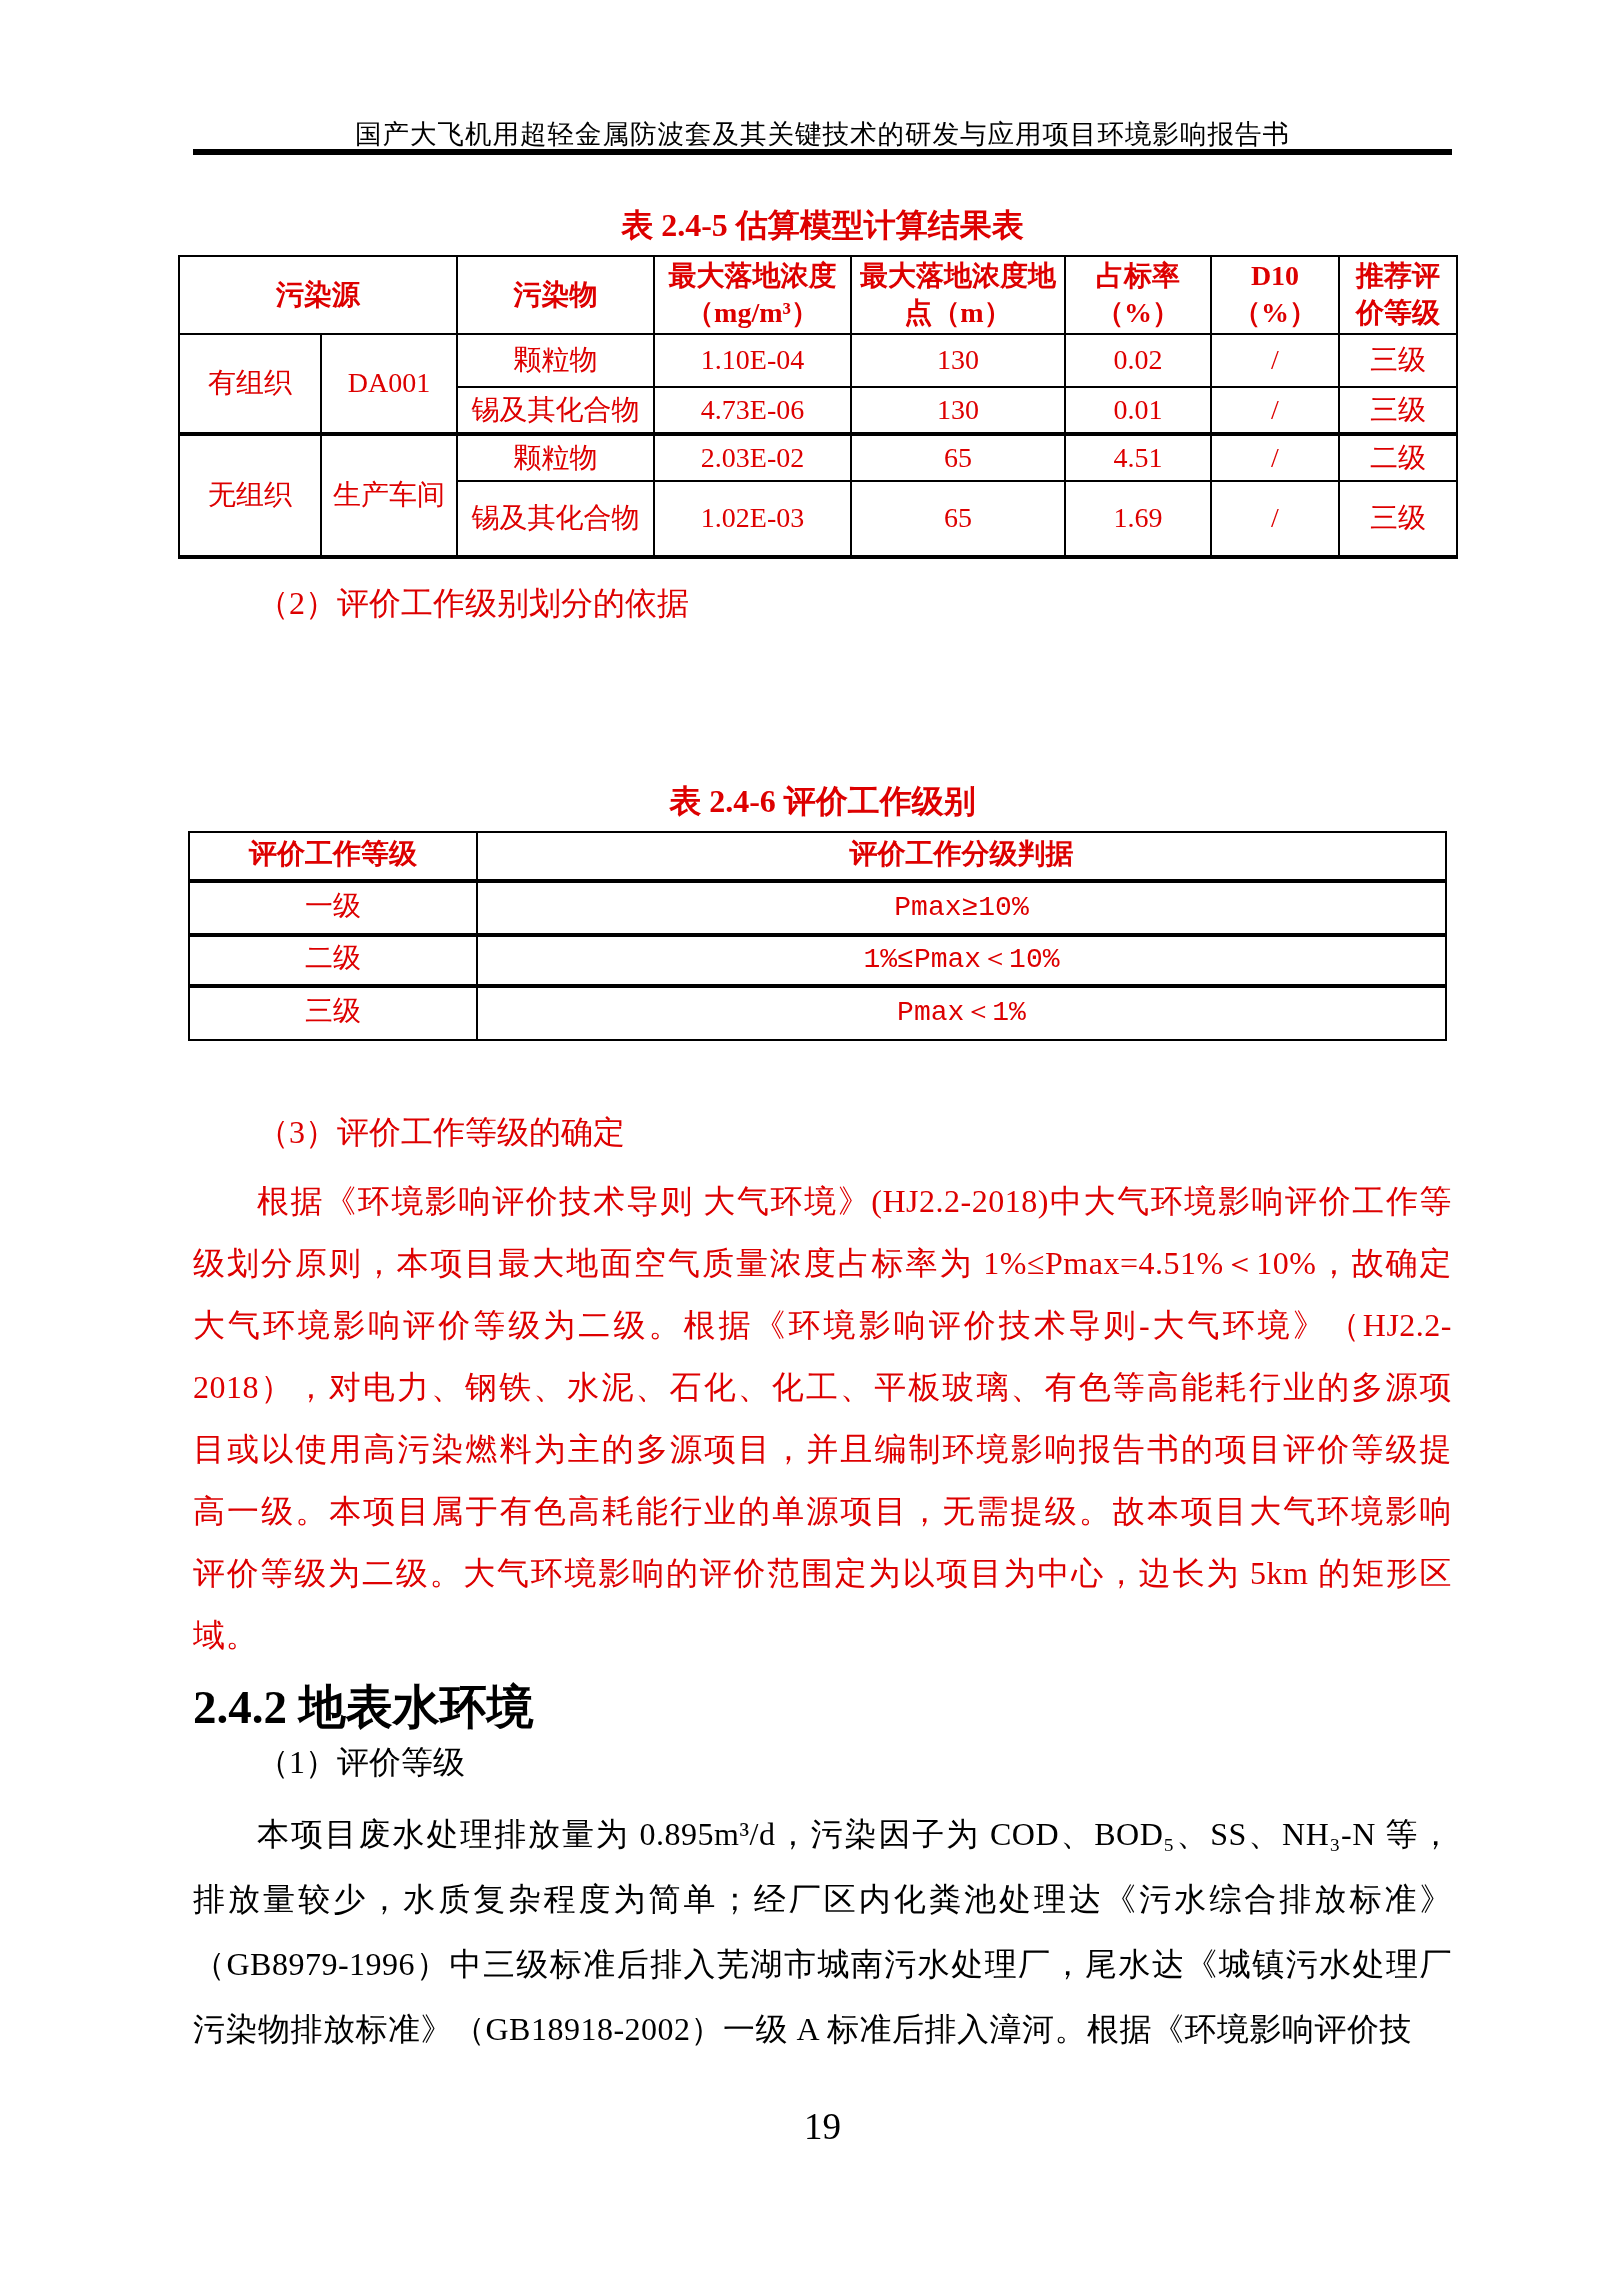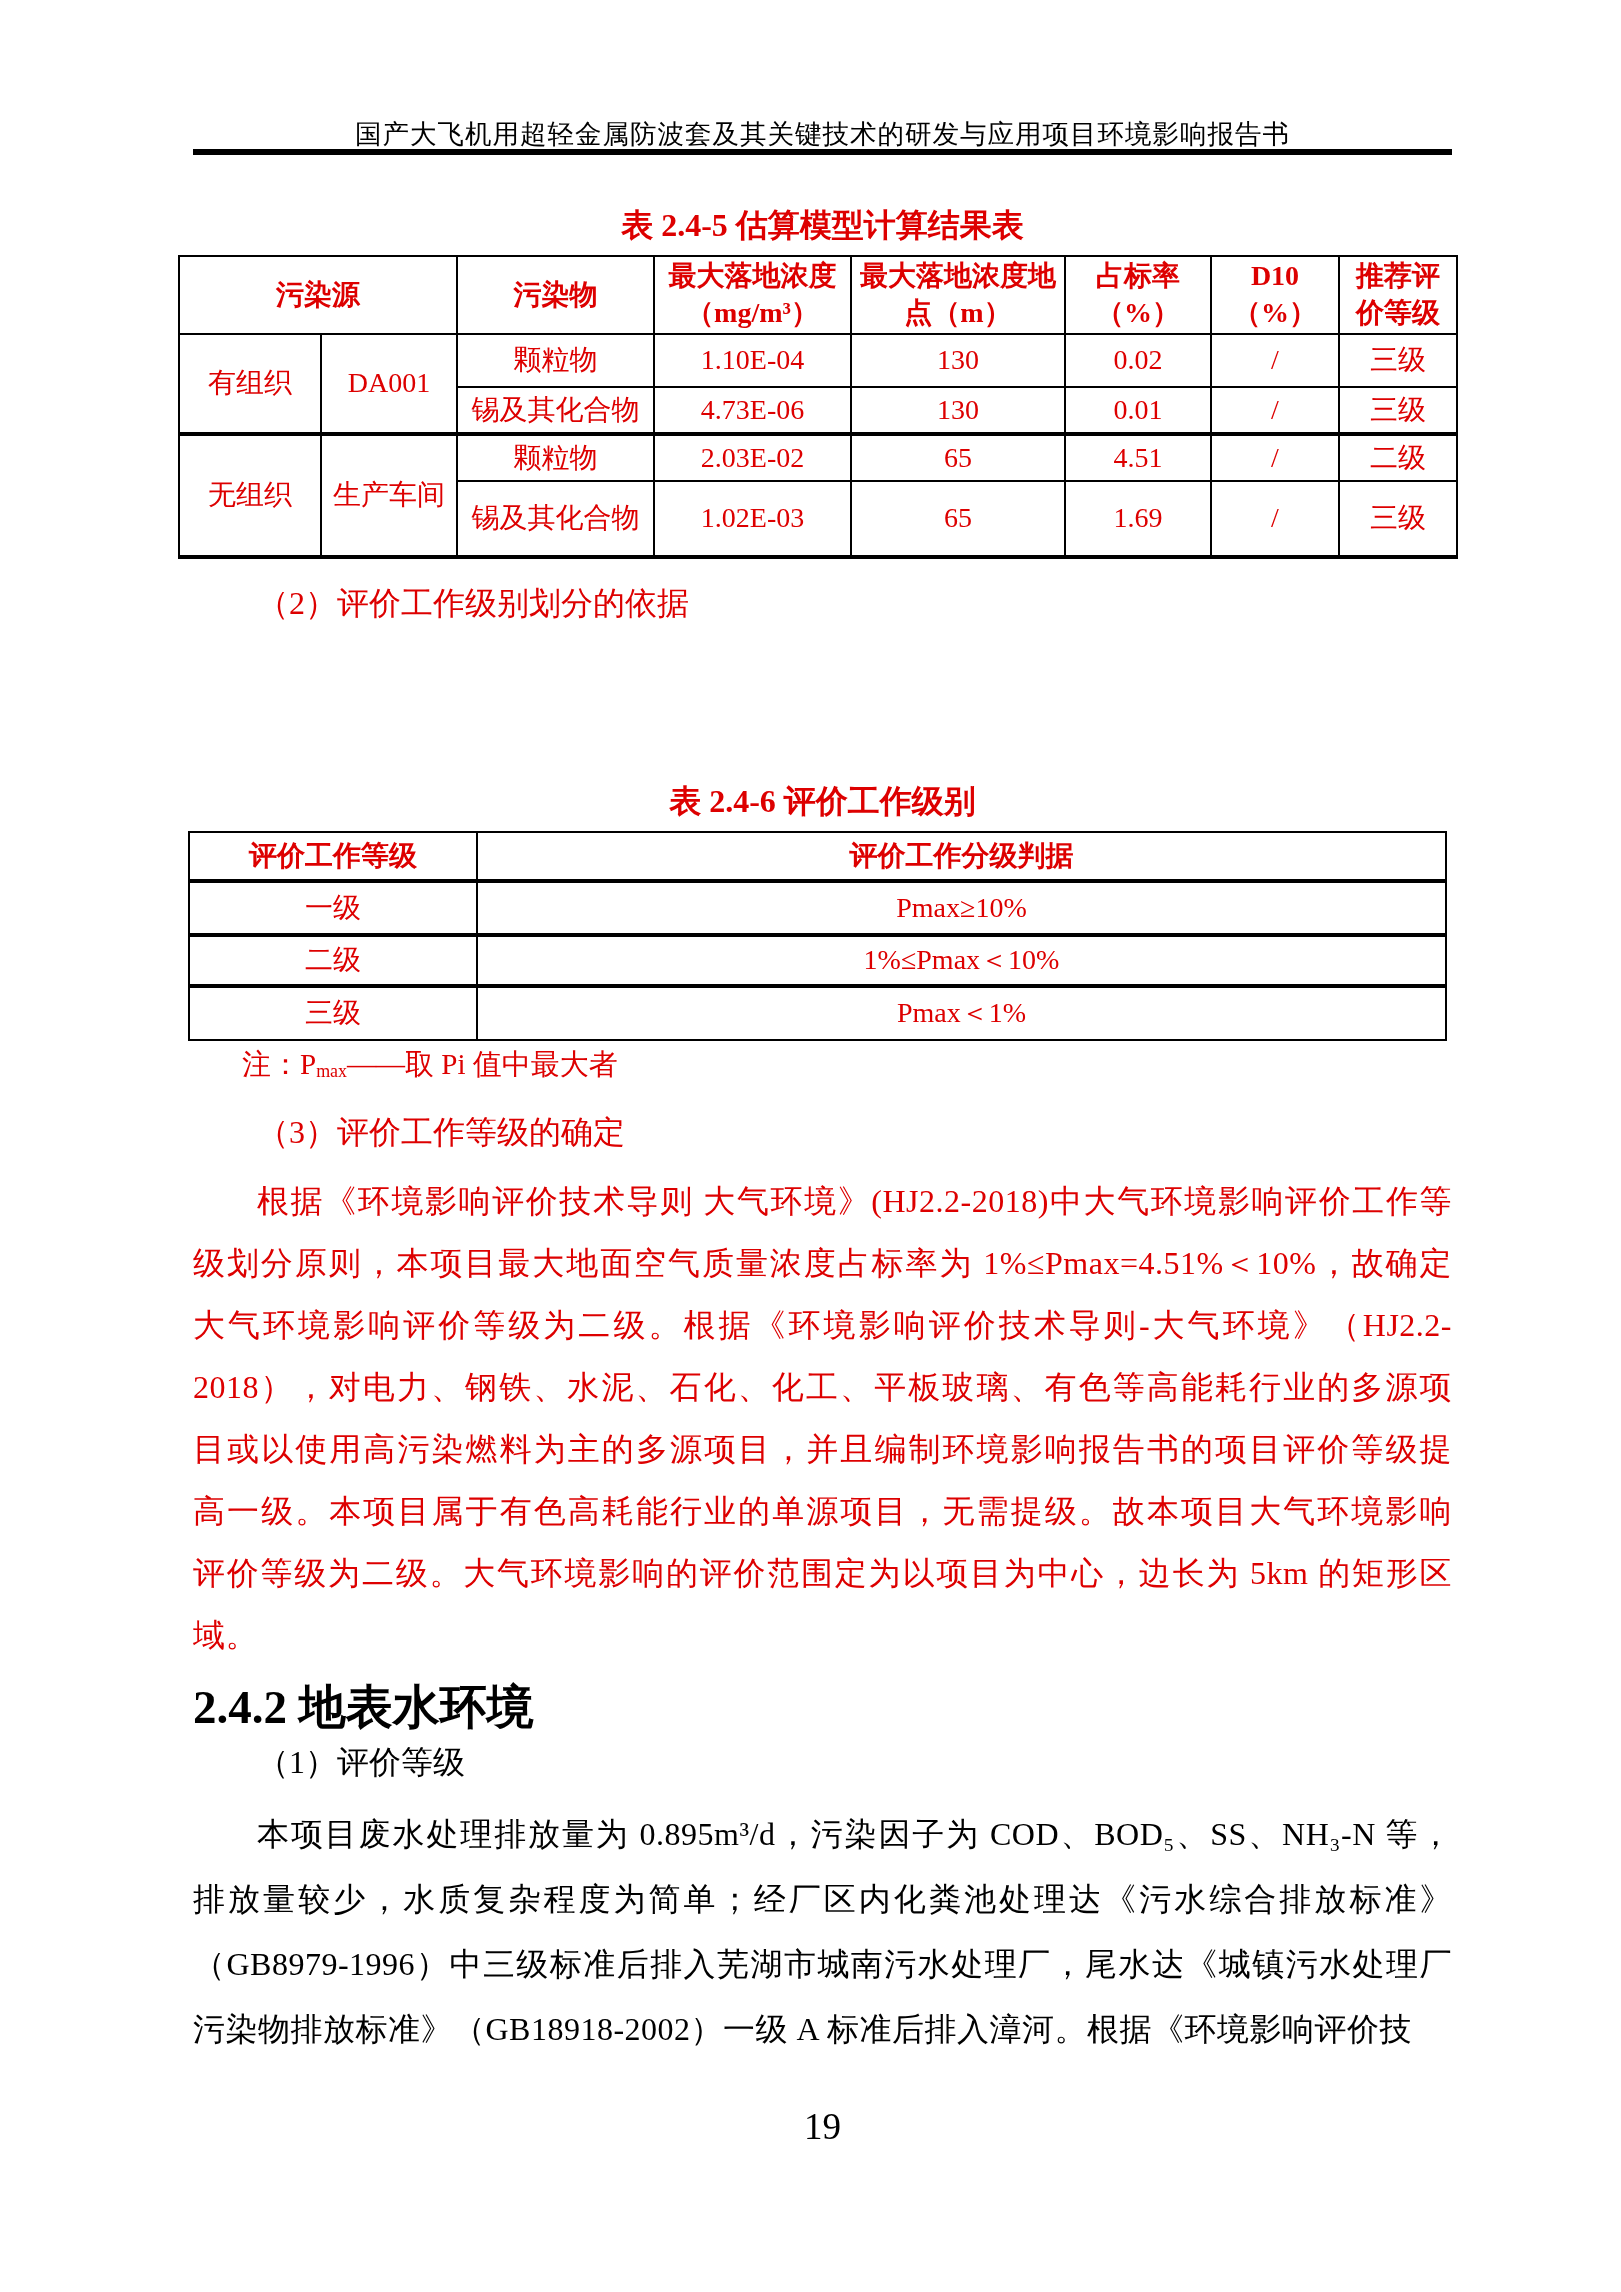--- a/index.html
+++ b/index.html
@@ -22,21 +22,21 @@
   .t1-title { top:204px; }
   .t2-title { top:780px; }
 
   
   table { border-collapse:collapse; table-layout:fixed; width:100%; }
   td,th { border:2px solid #000; text-align:center; vertical-align:middle;
           padding:0 3.9px; font-weight:normal; color:var(--red); font-size:28px;
           line-height:1.32; word-break:break-all; }
   thead th { font-weight:bold; }
   .t1-wrap { top:255px; left:178px; width:1278px; }
-  .t2-wrap { top:831px; left:188px; width:1052px; }
+  .t2-wrap { top:831px; left:188px; width:1052px;font-family:Liberation Mono, monospace; }
   .thick-b { border-bottom:4.9px solid #000 !important; }
 
   
   .para-line { font-size:32px; line-height:62px; color:var(--red);
                text-align:justify; letter-spacing:0.5px; }
   .para-line.full { text-align-last:justify; }
   .para-line.black { color:var(--ink); line-height:65px; }
   .indent { text-indent:2em; }
   .sec-heading { font-size:32px; color:var(--red); text-indent:2em; }
   .sec-heading.black { color:var(--ink); }
@@ -154,23 +154,20 @@
           <td class="thick-b">1%≤Pmax＜10%</td>
         </tr>
         <tr style="height:54px">
           <td>三级</td>
           <td>Pmax＜1%</td>
         </tr>
       </tbody>
     </table>
   </div>
 
-  <div class="abs content-l tbl-note">
-    <span>注：P</span><span class="sub">max</span><span>——取 Pi 值中最大者</span>
-  </div>
 
   <div class="abs content-l sec-heading s3h">（3）评价工作等级的确定</div>
   <div class="abs content-l s3p">
     <div class="para-line full indent">根据《环境影响评价技术导则 大气环境》(HJ2.2-2018)中大气环境影响评价工作等</div>
     <div class="para-line full">级划分原则，本项目最大地面空气质量浓度占标率为 1%≤Pmax=4.51%＜10%，故确定</div>
     <div class="para-line full">大气环境影响评价等级为二级。根据《环境影响评价技术导则-大气环境》（HJ2.2-</div>
     <div class="para-line full">2018），对电力、钢铁、水泥、石化、化工、平板玻璃、有色等高能耗行业的多源项</div>
     <div class="para-line full">目或以使用高污染燃料为主的多源项目，并且编制环境影响报告书的项目评价等级提</div>
     <div class="para-line full">高一级。本项目属于有色高耗能行业的单源项目，无需提级。故本项目大气环境影响</div>
     <div class="para-line full">评价等级为二级。大气环境影响的评价范围定为以项目为中心，边长为 5km 的矩形区</div>

